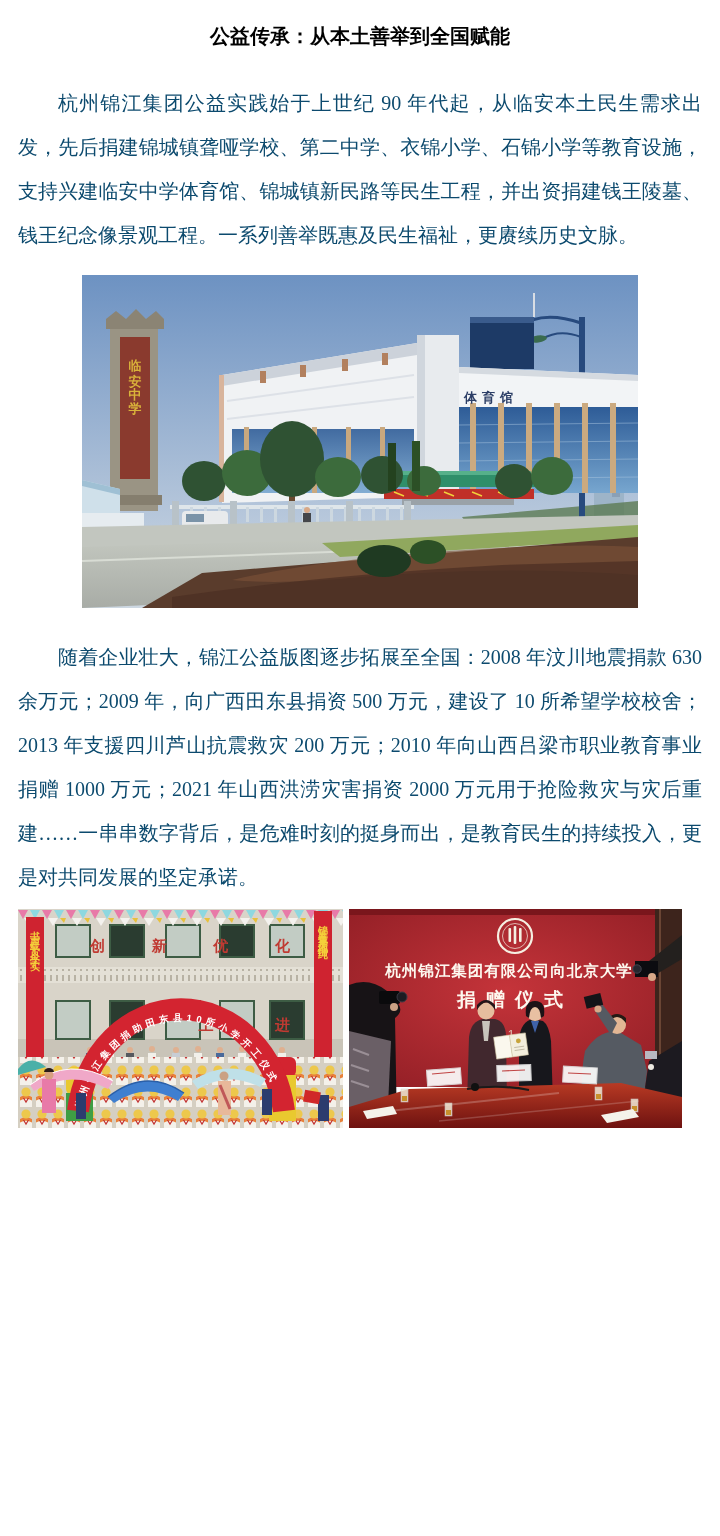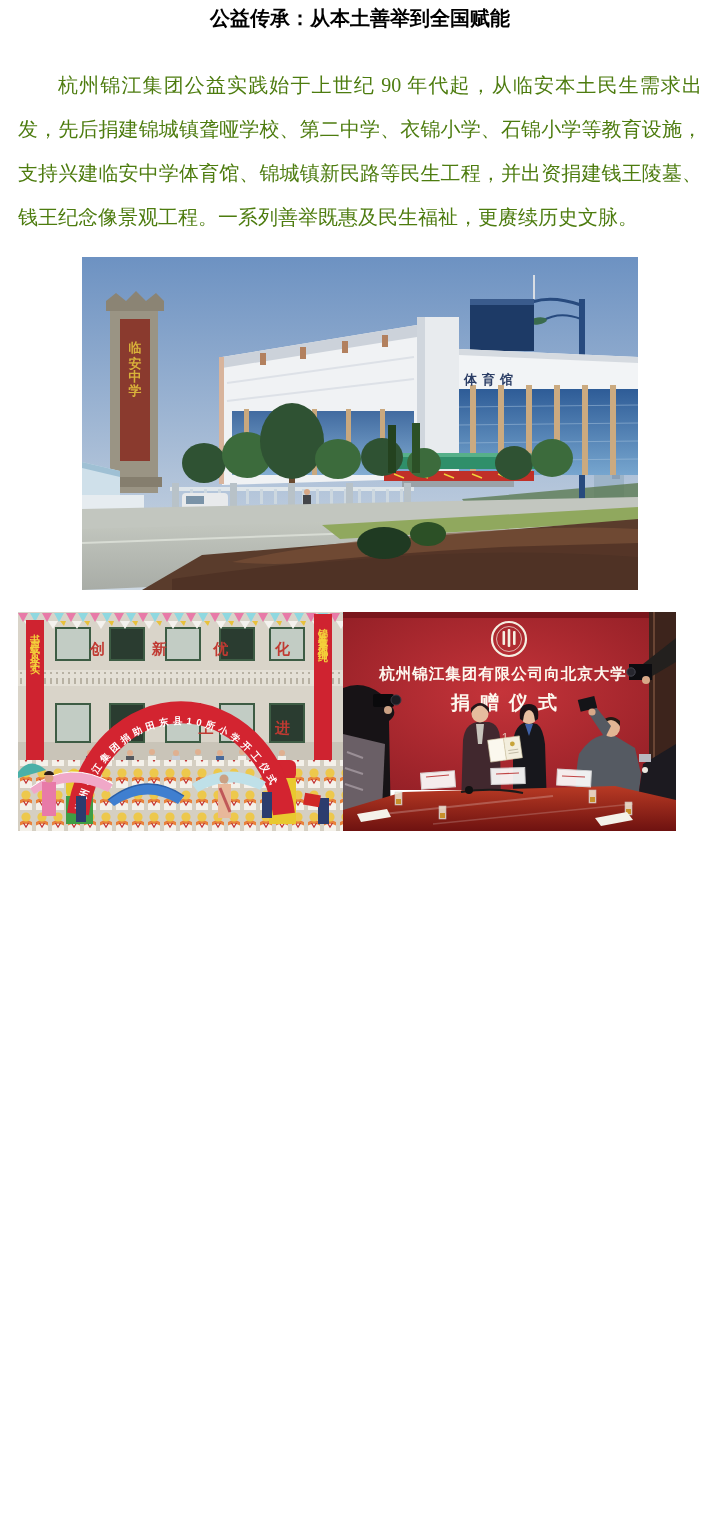--- a/index.html
+++ b/index.html
@@ -6,32 +6,32 @@
   body{
     width:720px;height:1536px;overflow:hidden;background:#ffffff;color:#000;
     font-family:"Liberation Serif","DejaVu Serif",serif;
   }
   .doc{padding:0 18px;}
   .sec-heading{
     font-family:"Liberation Sans","DejaVu Sans",sans-serif;
     font-weight:700;font-size:20px;line-height:20px;text-align:center;
     margin:0;color:#000;
   }
-  #heading1{margin-top:8px;}
+  #heading1{margin-top:26px;}
   #heading2{margin-top:61px;}
   p.body-para{
     font-size:20px;line-height:44px;margin:0;text-align:justify;
-    text-justify:inter-character;text-indent:2em;word-break:break-all;color:#4d7c0f;
+    text-justify:inter-character;text-indent:2em;word-break:break-all;color:#0c4a6e;
   }
   #para1{margin-top:35px;}
   #para2{margin-top:27px;}
   #para3{margin-top:33px;}
   figure{margin:0;padding:0;}
   .photo-gym{width:556px;height:333px;margin:18px auto 0;}
-  .photo-row{margin-top:22px;display:flex;align-items:flex-start;}
+  .photo-row{margin-top:10px;display:flex;gap:6px;align-items:flex-start;}
   .photo-school{width:325px;height:219px;}
   .photo-donation{width:333px;height:198px;}
   svg{display:block;}
   svg text{font-family:"Liberation Sans","DejaVu Sans",sans-serif;}
 </style>
 </head>
 <body>
 
 <div class="doc">
 
@@ -204,20 +204,21 @@
         <polygon points="240,268 556,250 556,264 258,282" fill="#90a85e"></polygon>
         <polygon points="120,298 556,262 556,333 60,333" fill="#5a3c2c"></polygon>
         <path d="M150,305 Q250,282 400,274 Q500,268 556,272 L556,300 Q420,290 280,302 Q200,310 150,305 Z" fill="#7d5238" opacity="0.6"></path>
         <path d="M90,322 Q240,300 420,290 L556,286 L556,333 L90,333 Z" fill="#4a2e22" opacity="0.7"></path>
         <ellipse cx="302" cy="286" rx="27" ry="16" fill="#1f3a22"></ellipse>
         <ellipse cx="346" cy="277" rx="18" ry="12" fill="#2c5026"></ellipse>
       </g>
     </svg>
   </figure>
 
+  <p id="para2" class="body-para">随着企业壮大，锦江公益版图逐步拓展至全国：2008 年汶川地震捐款 630 余万元；2009 年，向广西田东县捐资 500 万元，建设了 10 所希望学校校舍；2013 年支援四川芦山抗震救灾 200 万元；2010 年向山西吕梁市职业教育事业捐赠 1000 万元；2021 年山西洪涝灾害捐资 2000 万元用于抢险救灾与灾后重建……一串串数字背后，是危难时刻的挺身而出，是教育民生的持续投入，更是对共同发展的坚定承诺。</p>
 
   <div class="photo-row">
 
     <figure class="photo-school">
       <svg viewBox="0 0 325 219" width="325" height="219">
         <defs>
           <pattern id="bunt" width="24" height="18" patternUnits="userSpaceOnUse">
             <polygon points="0,1 10,1 5,10" fill="#e87aa8"></polygon>
             <polygon points="12,1 22,1 17,10" fill="#8ed8e0"></polygon>
             <polygon points="6,9 16,9 11,17" fill="#f4f2ee"></polygon>

